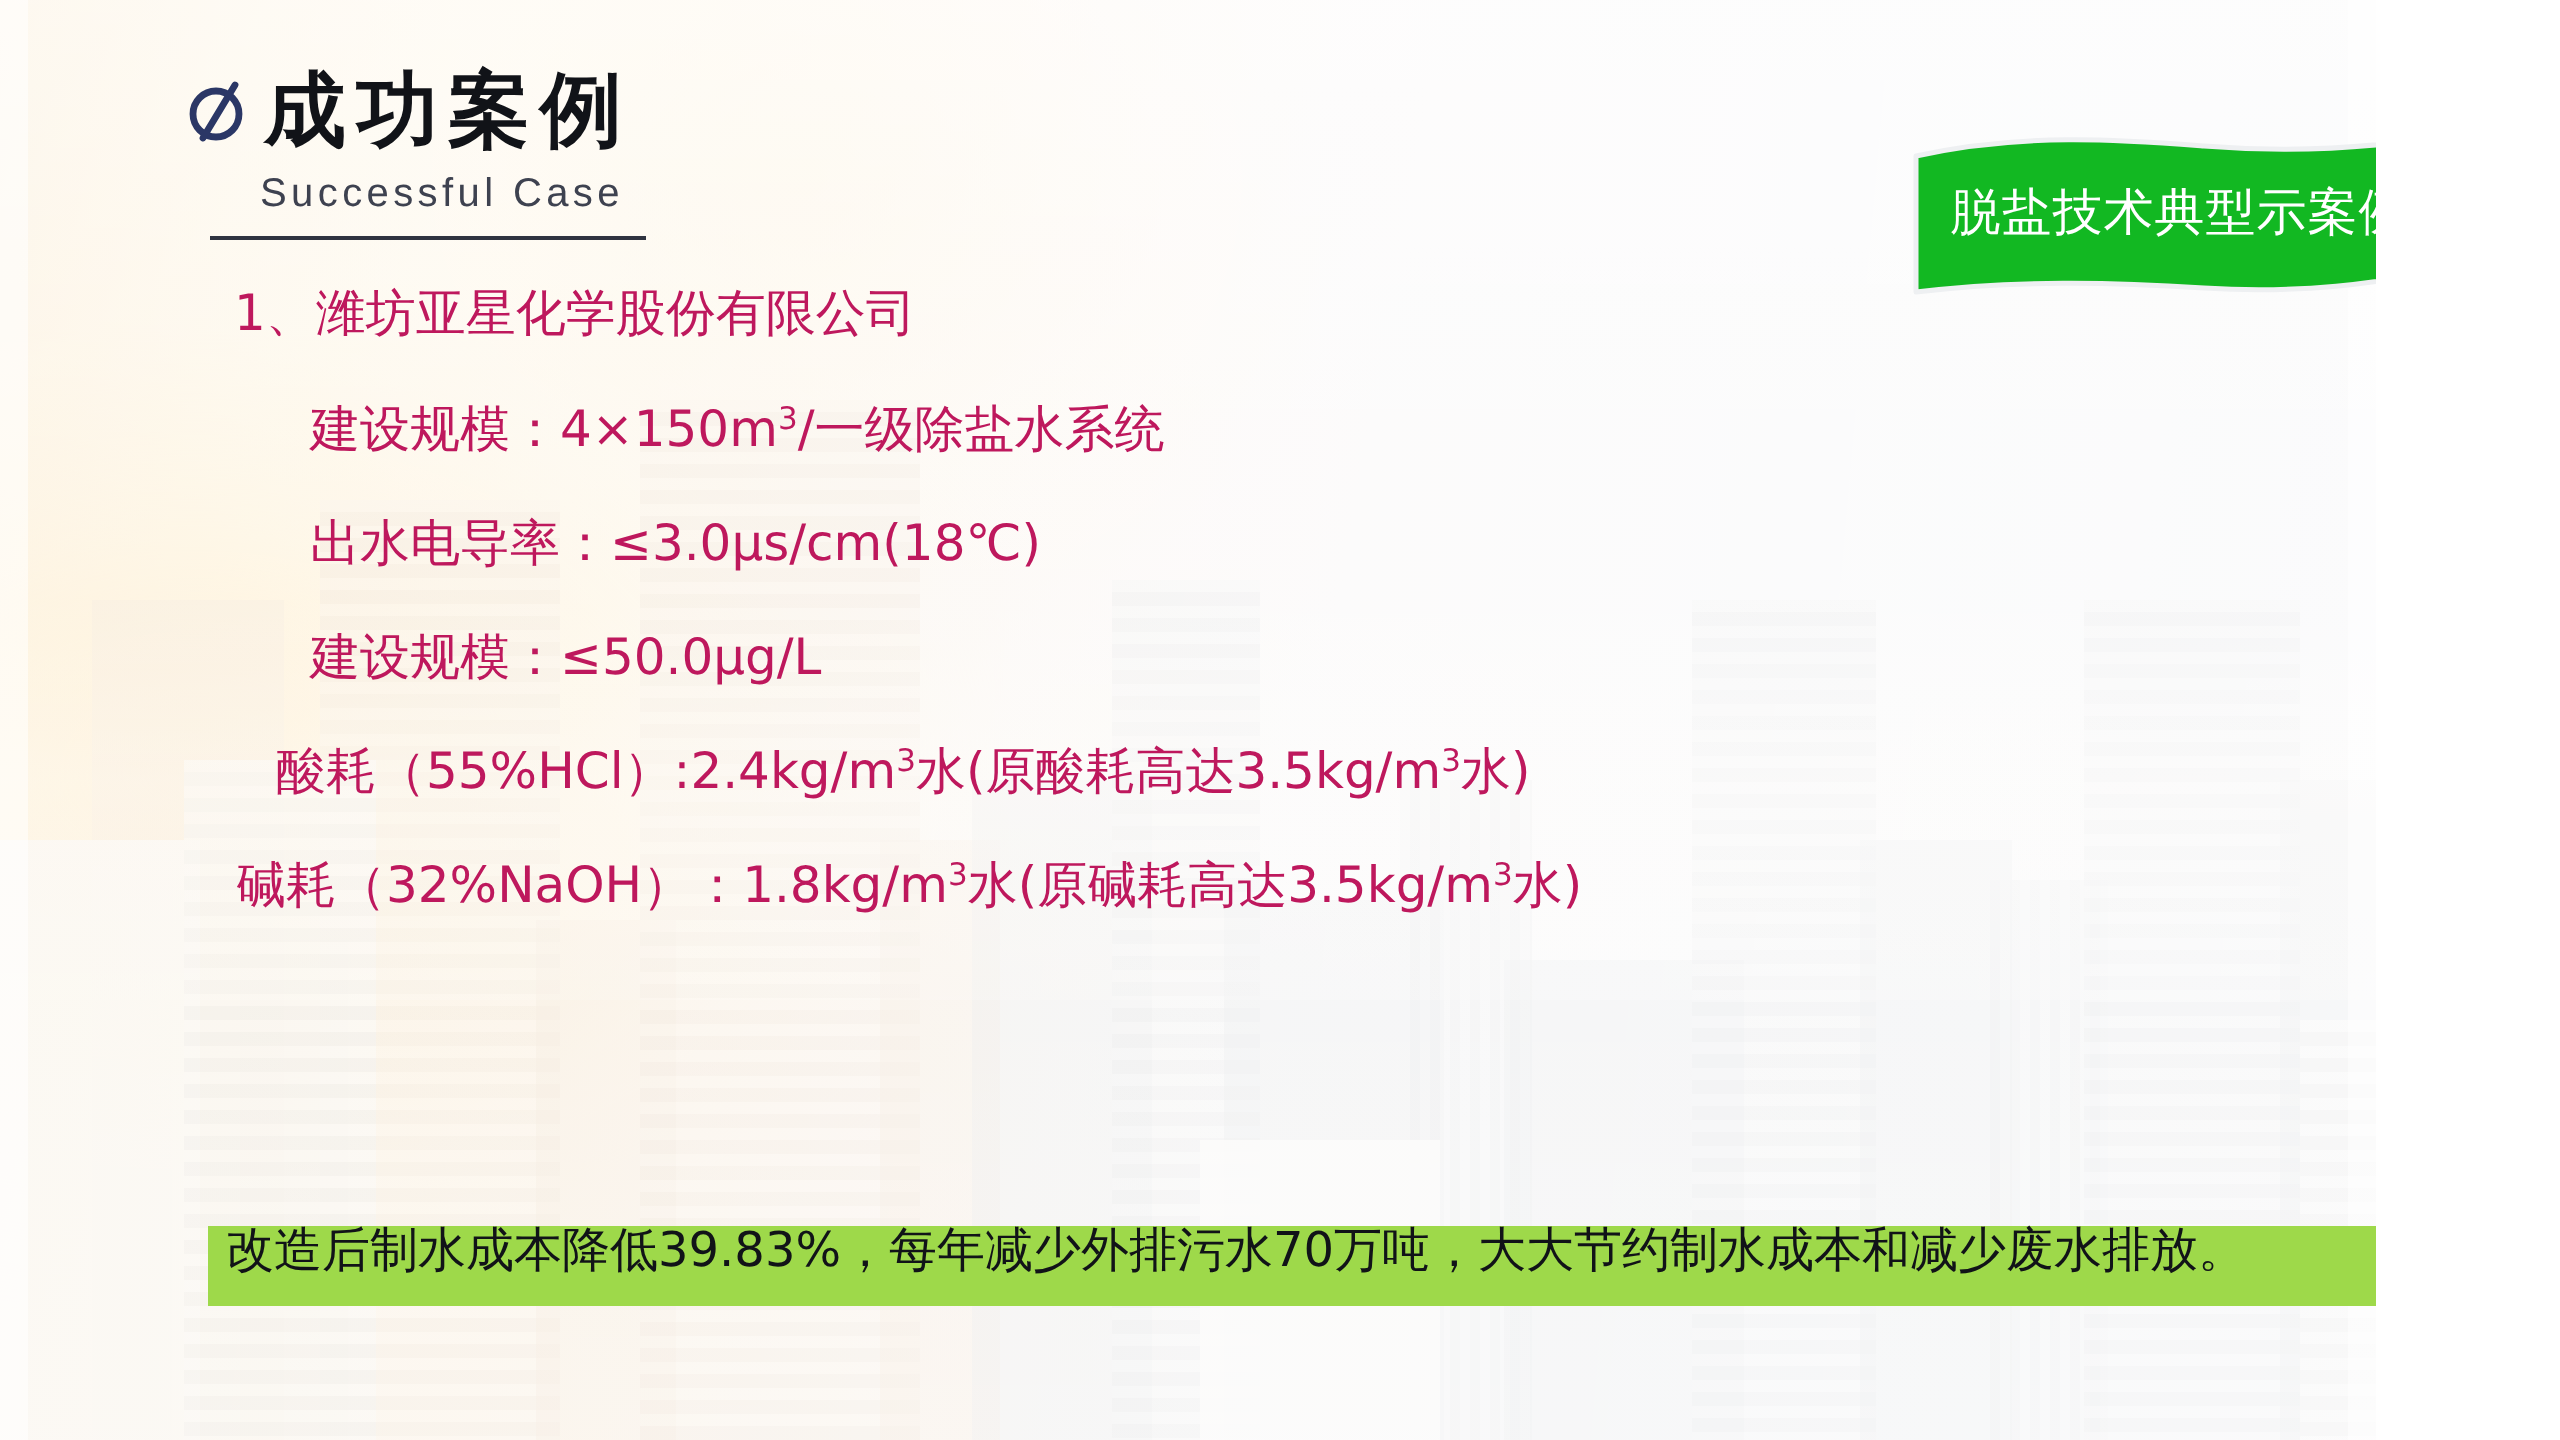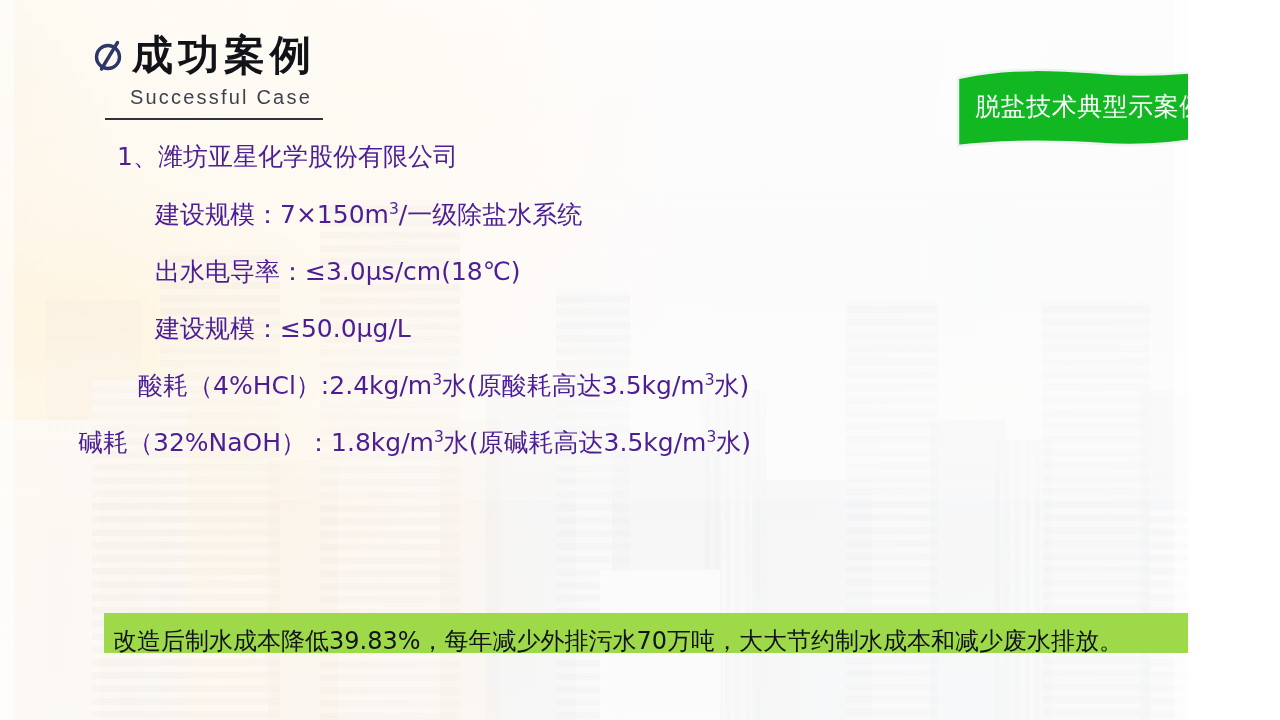--- a/index.html
+++ b/index.html
@@ -220,51 +220,51 @@
   
   .content {
     position: absolute;
     left: 0;
     top: 144px;
     width: 1280px;
   }
   .line {
     font-family: "DejaVu Sans", "Liberation Sans", sans-serif;
     font-size: 25px;
-    color: #4c1d95;
+    color: #be185d;
     line-height: 1;
     white-space: nowrap;
   }
   .line.head {
     margin-left: 117px;
     height: 58px;
   }
   .line.item {
     margin-left: 155px;
     height: 57px;
   }
   .line.item.wide   { margin-left: 138px; }
-  .line.item.wide2  { margin-left: 78px; }
+  .line.item.wide2  { margin-left: 118px; }
 
   sup.mcube {
     font-size: 0.62em;
     vertical-align: 0.55em;
     line-height: 0;
   }
 
   
   .highlight-bar {
     position: absolute;
     left: 104px;
     top: 613px;
     width: 1112px;
     height: 40px;
     background: #9ed94a;
     display: flex;
-    align-items: flex-end;
+    align-items: flex-start;
     box-sizing: border-box;
     padding-left: 9px;
   }
   .highlight-text {
     font-family: "DejaVu Sans", "Liberation Sans", sans-serif;
     font-size: 24px;
     color: #111318;
     line-height: 1;
     white-space: nowrap;
   }
@@ -335,29 +335,29 @@
                C 104,81 56,80 6,86
                Z" fill="#12b822" stroke="#eef0f2" stroke-width="2.5" stroke-linejoin="round"></path>
     </svg>
     <div class="ribbon-label">脱盐技术典型示案例</div>
   </div>
 
   <div class="content">
 
     <div class="line head">1、潍坊亚星化学股份有限公司</div>
 
-    <div class="line item"><span>建设规模：7×150m</span><sup class="mcube">3</sup><span>/一级除盐水系统</span></div>
+    <div class="line item"><span>建设规模：4×150m</span><sup class="mcube">3</sup><span>/一级除盐水系统</span></div>
 
 
     <div class="line item">出水电导率：≤3.0μs/cm(18℃)</div>
 
     <div class="line item">建设规模：≤50.0μg/L</div>
 
 
-    <div class="line item wide"><span>酸耗（4%HCl）:2.4kg/m</span><sup class="mcube">3</sup><span>水(原酸耗高达3.5kg/m</span><sup class="mcube">3</sup><span>水)</span></div>
+    <div class="line item wide"><span>酸耗（55%HCl）:2.4kg/m</span><sup class="mcube">3</sup><span>水(原酸耗高达3.5kg/m</span><sup class="mcube">3</sup><span>水)</span></div>
 
     <div class="line item wide2"><span>碱耗（32%NaOH）：1.8kg/m</span><sup class="mcube">3</sup><span>水(原碱耗高达3.5kg/m</span><sup class="mcube">3</sup><span>水)</span></div>
 
   </div>
 
   <div class="highlight-bar">
     <div class="highlight-text">改造后制水成本降低39.83%，每年减少外排污水70万吨，大大节约制水成本和减少废水排放。</div>
   </div>
 
 </div>

